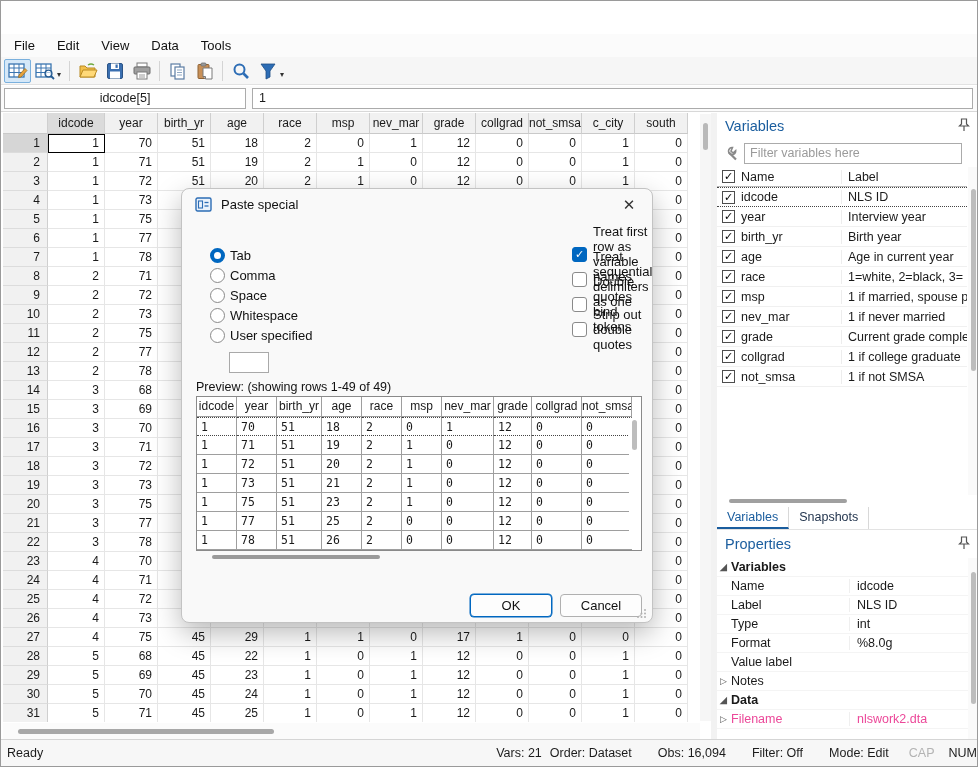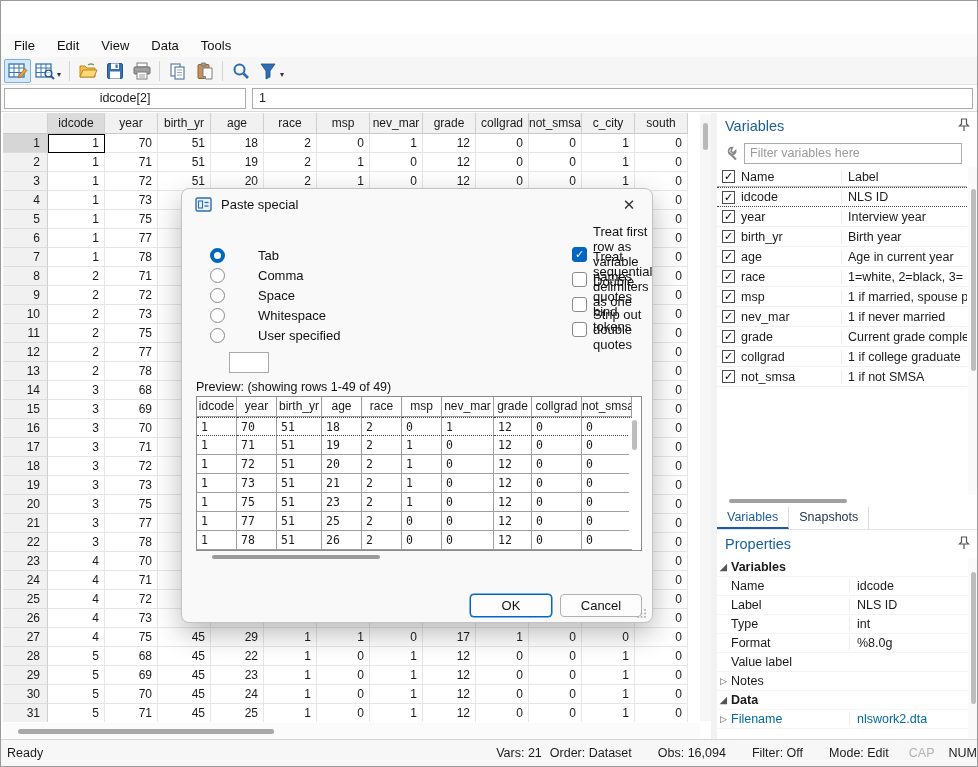--- a/index.html
+++ b/index.html
@@ -68,36 +68,36 @@
   .tabstrip { position:absolute; left:0; right:0; top:394px; height:23px; display:flex; border-bottom:1px solid #e3e3e3; background:#fff; }
   .tab { padding:0 10px; font-size:12.5px; line-height:21px; color:#24364f; border-right:1px solid #d8d8d8; }
   .tab.active { color:#1a5d9e; border-bottom:2px solid #1a5d9e; }
   .props { position:absolute; left:0; right:0; top:445px; bottom:0; overflow:hidden; }
   .prow { display:flex; align-items:center; height:19px; border-bottom:1px solid #f4f4f4; }
   .prow .arrow { flex:none; width:14px; padding-left:3px; font-size:9px; color:#555; }
   .prow .plabel { flex:none; width:118px; overflow:hidden; white-space:nowrap; }
   .prow .pvalue { flex:1; overflow:hidden; white-space:nowrap; border-left:1px solid #efefef; padding-left:7px; }
   .prow.section { font-weight:bold; }
   .prow.section .plabel { width:236px; }
-  .prow .muted { color:#0369a1; }
+  .prow .muted { color:#ec4899; }
   .pvscroll { position:absolute; right:0; top:445px; width:11px; bottom:0; background:#fafafa; }
   .pvscroll .thumb { position:absolute; left:3px; top:14px; width:5px; height:132px; background:#bdbdbd; border-radius:3px; }
   
   .statusbar { position:absolute; left:0; right:0; bottom:0; height:27px; background:#f7f7f7; border-top:1px solid #d5d5d5; display:flex; align-items:center; font-size:12.5px; color:#1c1c1c; }
   .status-left { margin-left:6px; }
   .status-right { margin-left:auto; display:flex; align-items:center; }
   .status-item.muted { color:#b3b3b3; }
   
   .dialog { position:absolute; left:180px; top:187px; width:472px; height:435px; background:#f9f9f9; border:1px solid #c3c3c3; border-radius:8px; box-shadow:0 10px 28px rgba(0,0,0,.28); }
   .dlg-title { position:absolute; left:0; top:0; right:0; height:30px; display:flex; align-items:center; }
   .dlg-title .dicon { margin-left:13px; }
   .dlg-title .dtext { margin-left:9px; font-size:13px; color:#111; }
   .dlg-close { position:absolute; right:14px; top:7px; width:18px; height:18px; font-size:15px; line-height:17px; text-align:center; color:#333; }
   .radio-col { position:absolute; left:28px; top:56px; }
-  .radio-row { display:flex; align-items:center; height:20px;gap:28px; }
+  .radio-row { display:flex; align-items:center; height:20px; }
   .rdo { flex:none; width:15px; height:15px; border-radius:50%; border:1px solid #8a8a8a; background:#fff; margin-right:5px; }
   .rdo.on { border:4.5px solid #0067c0; }
   .rdo-label, .chk-label { font-size:13px; color:#111; }
   .userinput { margin:7px 0 0 19px; width:40px; height:21px; border:1px solid #a9a9a9; background:#fff; }
   .check-col { position:absolute; left:390px; top:56px; }
   .check-row { display:flex; align-items:center; height:18px; margin-bottom:7px; }
   .chk { flex:none; width:15px; height:15px; border-radius:3px; border:1px solid #8a8a8a; background:#fff; margin-right:6px; font-size:11px; line-height:13px; text-align:center; }
   .chk.on { background:#0067c0; border-color:#0067c0; color:#fff; }
   .preview-label { position:absolute; left:14px; top:191px; font-size:12.5px; color:#111; }
   .ptable { position:absolute; left:14px; top:207px; width:446px; height:155px; background:#fff; border:1px solid #8a8a8a; overflow:hidden; }
@@ -204,21 +204,21 @@
     </div>
     <div class="tbtn">
       <svg width="18" height="18" viewBox="0 0 18 18">
         <path d="M2 2 h14 L11 9 v6 l-4 2 V9 Z" fill="#2d6db5" stroke="#1f4f85" stroke-width="0.8"></path>
       </svg>
     </div>
     <span class="tcaret">▾</span>
   </div>
 
   <div class="refbar">
-    <div class="refbox cell">idcode[2]</div>
+    <div class="refbox cell">idcode[5]</div>
     <div class="refbox value">1</div>
   </div>
 
   <div class="gridwrap" id="grid">
       <div class="grid-row hdr">
         <div class="gcell hd" style="width: 45px;"></div>
         <div class="gcell hd colsel" style="width: 57px;">idcode</div>
         <div class="gcell hd" style="width: 53px;">year</div>
         <div class="gcell hd" style="width: 53px;">birth_yr</div>
         <div class="gcell hd" style="width: 53px;">age</div>

